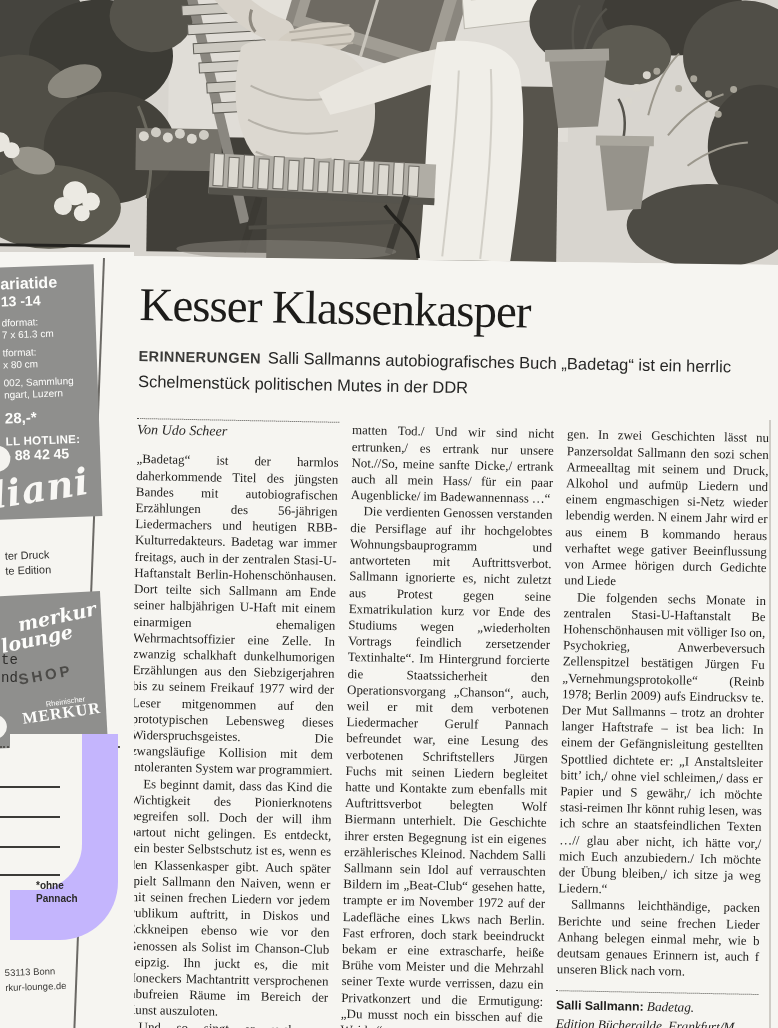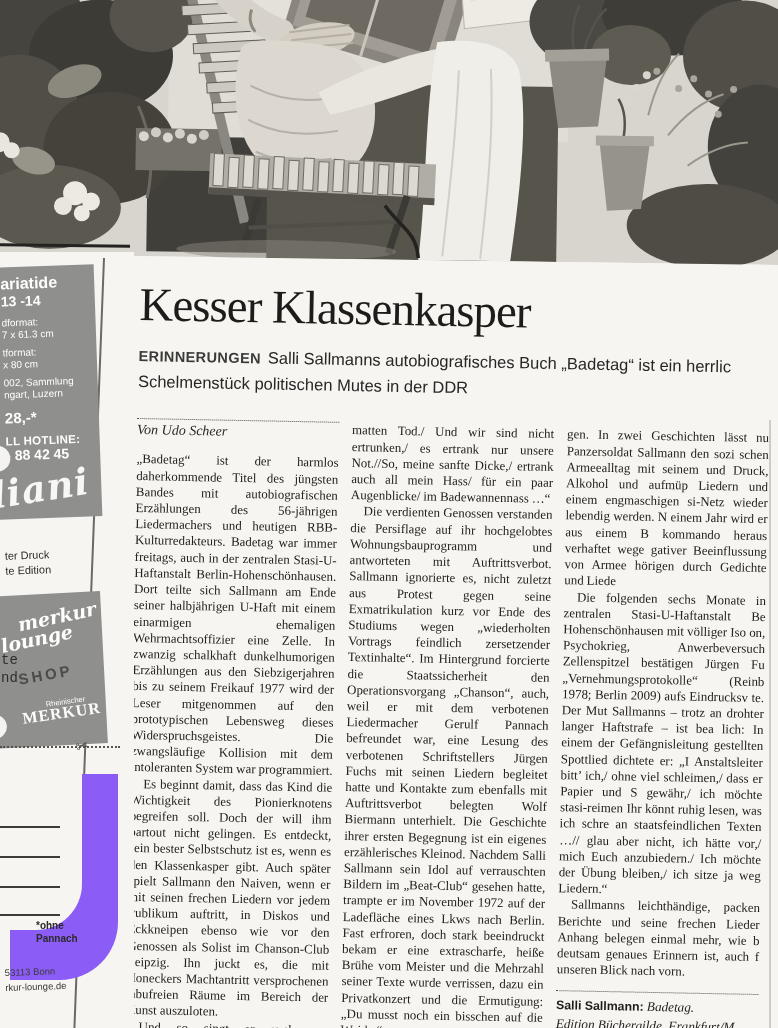--- a/index.html
+++ b/index.html
@@ -36,21 +36,21 @@
   .lounge2{position:absolute;left:12px;top:33px;font-family:"DejaVu Serif",serif;font-style:italic;
            font-weight:bold;font-size:19px;transform:rotate(-9deg);}
   .shop{position:absolute;left:28px;top:72px;font-weight:bold;font-size:15px;color:#4c4b48;
         letter-spacing:3px;transform:rotate(-7deg);font-family:"Liberation Sans",sans-serif;}
   .rhein{position:absolute;left:54px;top:104px;font-size:7.5px;transform:rotate(-5deg);}
   .merkur-big{position:absolute;left:30px;top:111px;font-family:"Liberation Serif",serif;font-weight:bold;
               font-size:16px;letter-spacing:1px;transform:rotate(-5deg);}
   .edge-frag{position:absolute;font-family:Liberation Mono, monospace;font-size:14px;color:#2f2e2c;}
   .cutline{position:absolute;left:0;top:494px;width:120px;border-top:2px dotted #55534f;}
   .scissors{position:absolute;left:76px;top:-11px;font-size:15px;color:#4c4a46;transform:rotate(-15deg);}
-  .bracket-outer{position:absolute;left:10px;top:522px;width:108px;height:206px;background:#8b5cf6;
+  .bracket-outer{position:absolute;left:10px;top:482px;width:108px;height:206px;background:#c4b5fd;
                  border-bottom-right-radius:58px;}
   .bracket-inner{position:absolute;left:0;top:0;width:72px;height:156px;background:#f6f5f1;
                  border-bottom-right-radius:46px;}
   .form-line{position:absolute;left:-10px;width:60px;height:2px;background:#3c3b38;}
   .footnote{position:absolute;left:26px;top:146px;font-family:"Liberation Sans",sans-serif;
             font-weight:bold;font-size:10px;color:#2b2a28;line-height:1.25;}
   .address{position:absolute;left:5px;top:712px;font-family:"Liberation Sans",sans-serif;
            font-size:9.5px;color:#3b3a37;line-height:1.6;transform:rotate(-2deg);}
   
   .article{position:absolute;left:140px;top:280px;width:632px;transform:rotate(1.1deg);

